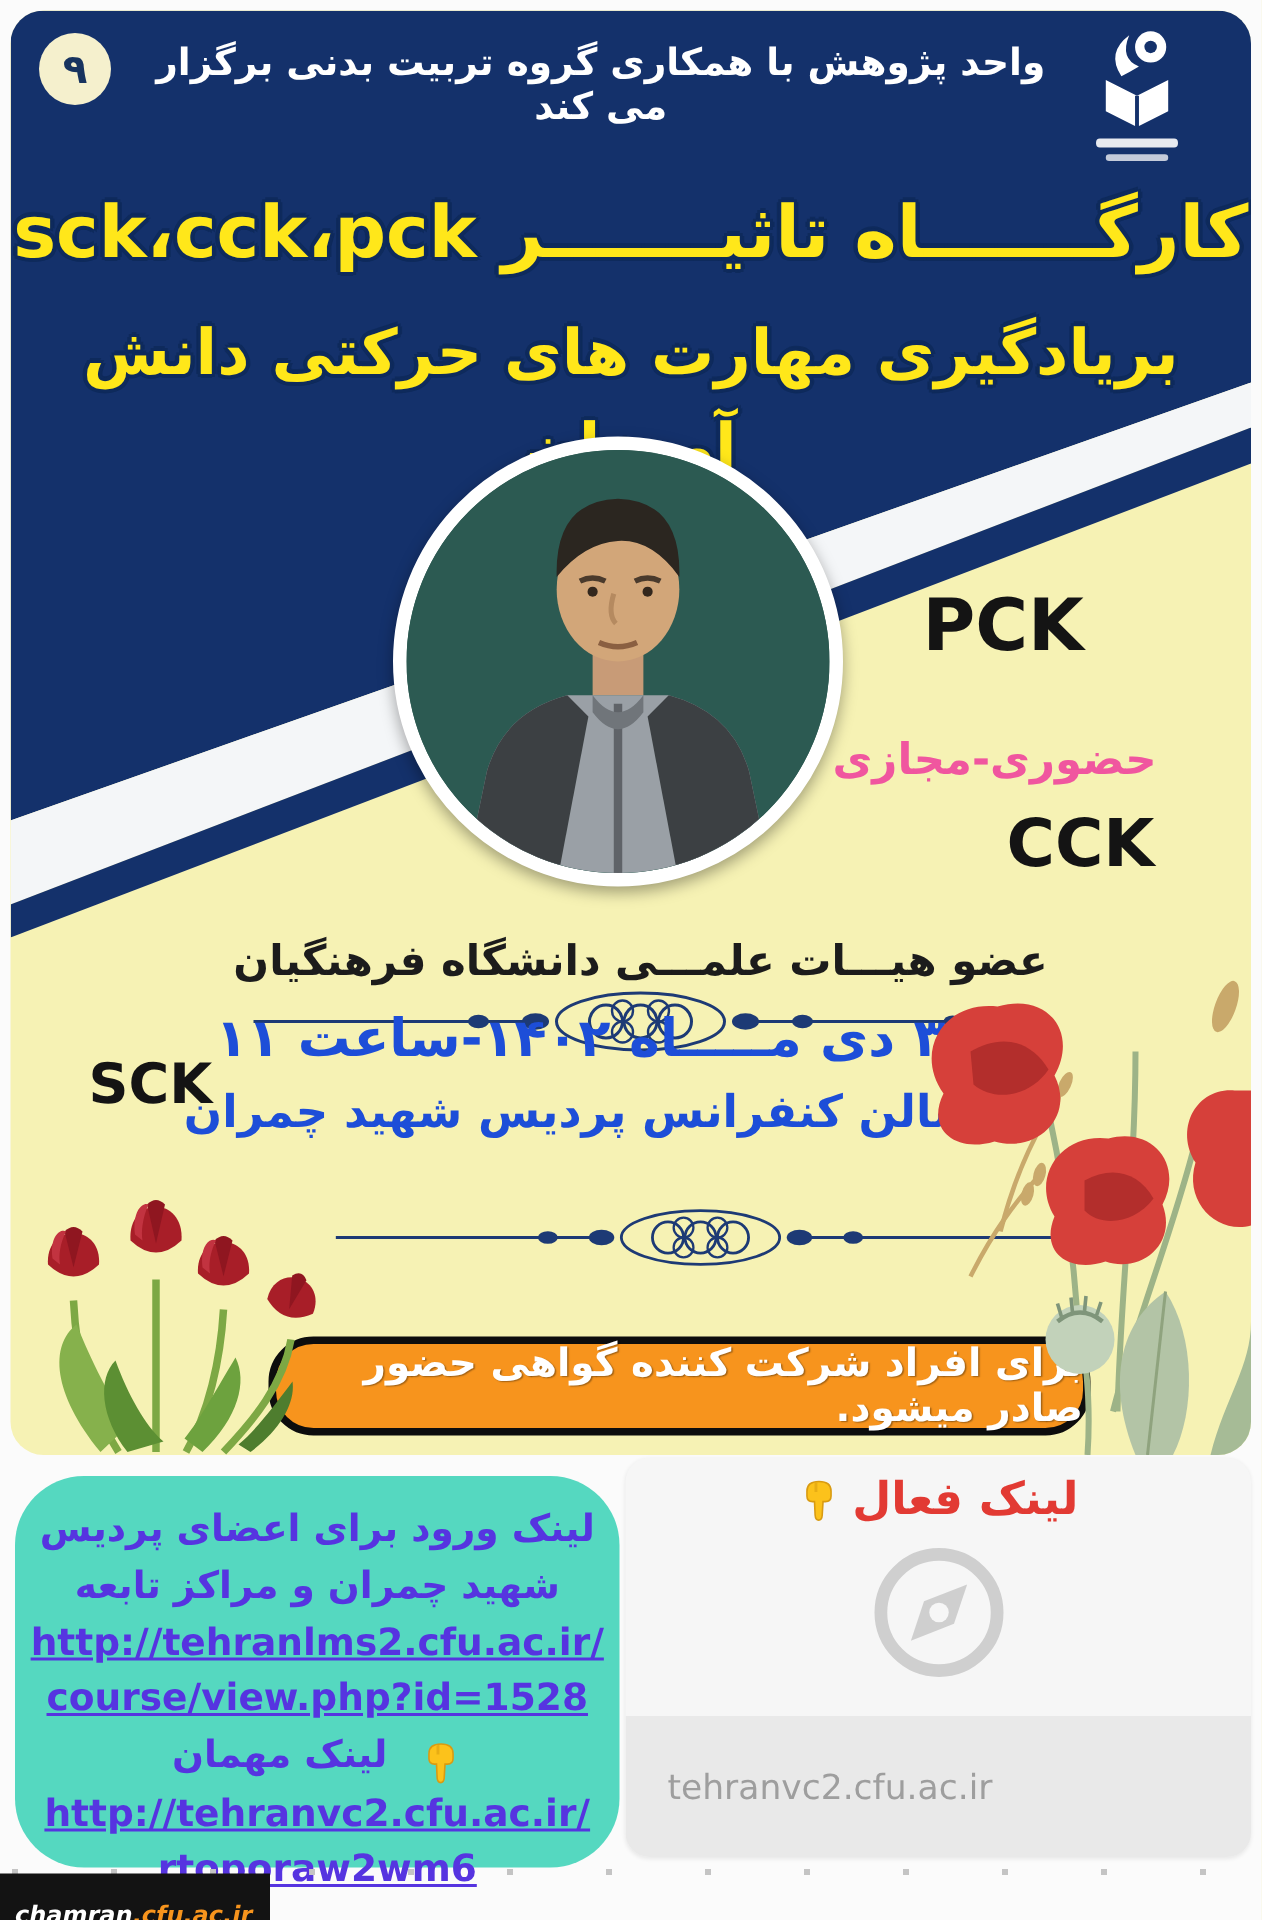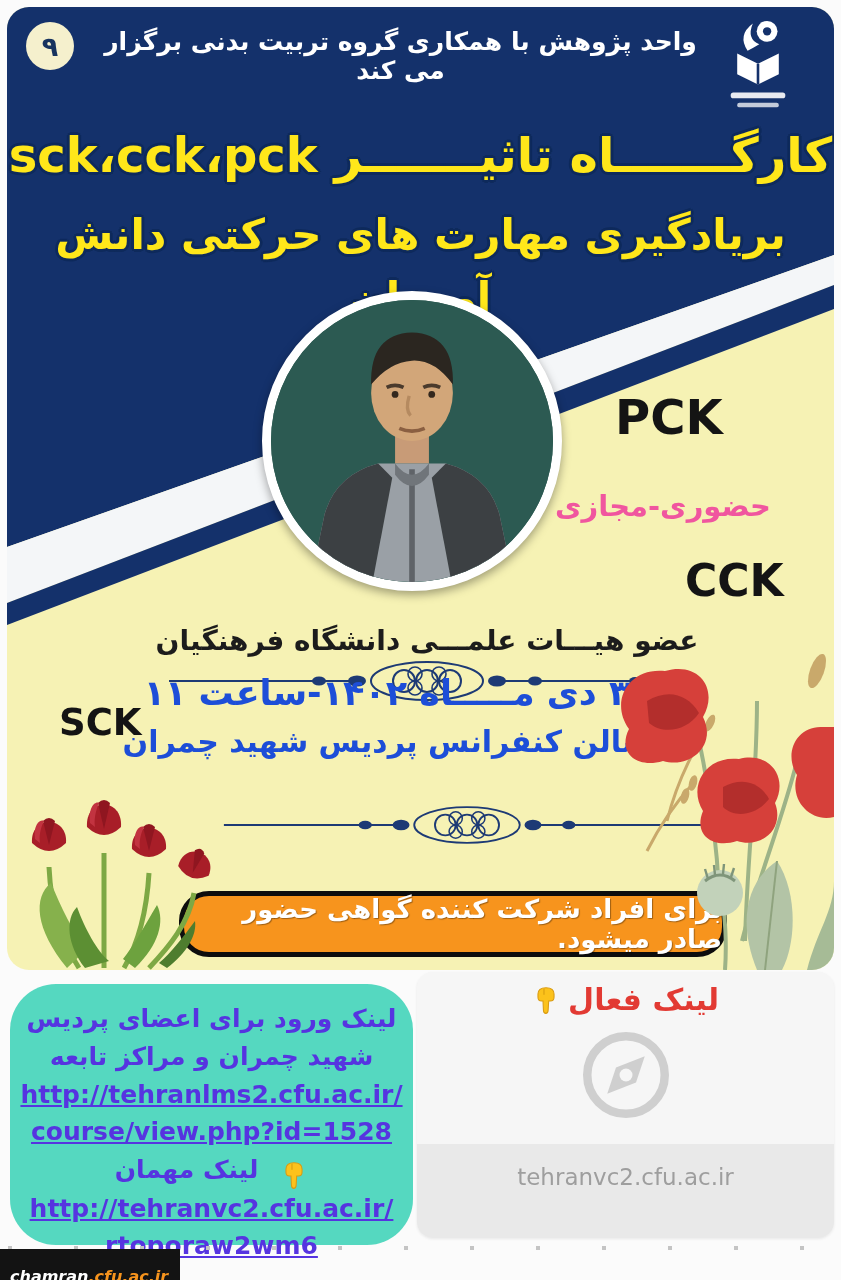--- a/index.html
+++ b/index.html
@@ -31,21 +31,21 @@
           text-shadow:2px 2px 0 #0e2a5c,-2px -2px 0 #0e2a5c,2px -2px 0 #0e2a5c,-2px 2px 0 #0e2a5c,
                       3px 0 0 #0e2a5c,-3px 0 0 #0e2a5c,0 3px 0 #0e2a5c,0 -3px 0 #0e2a5c;}
 
   .photo-wrap{position:absolute;left:255px;top:284px;width:282px;height:282px;border-radius:50%;
           border:9px solid #ffffff;overflow:hidden;background:#2c5a52;
           box-shadow:0 4px 10px rgba(0,0,0,.35);}
   .photo-wrap svg{display:block;width:100%;height:100%;}
 
   .lbl-pck{position:absolute;left:608px;top:382px;font-size:48px;font-weight:bold;color:#141414;}
   .lbl-mode{position:absolute;left:548px;top:482px;font-size:29px;font-weight:bold;color:#f0569f;direction:rtl;}
-  .lbl-cck{position:absolute;left:678px;top:530px;font-size:44px;font-weight:bold;color:#141414;margin-top:18px;}
+  .lbl-cck{position:absolute;left:664px;top:530px;font-size:44px;font-weight:bold;color:#141414;}
   .lbl-sck{position:absolute;left:52px;top:694px;font-size:37px;font-weight:bold;color:#141414;}
 
   .speaker{position:absolute;left:80px;width:680px;top:562px;text-align:center;direction:rtl;
            font-size:28px;font-weight:bold;color:#1c1c1c;line-height:48px;}
   .divider{position:absolute;height:44px;}
   .divider svg{width:100%;height:100%;}
   .div1{left:160px;top:652px;width:520px;}
   .div2{left:215px;top:796px;width:490px;}
 
   .dateblock{position:absolute;left:90px;width:580px;top:660px;text-align:center;direction:rtl;
@@ -72,21 +72,21 @@
   .hand-icon{width:28px;height:30px;display:inline-block;vertical-align:middle;}
 
   .preview-card{position:absolute;left:417px;top:972px;width:417px;height:266px;border-radius:16px;
              background:#f6f6f6;overflow:hidden;box-shadow:0 1px 3px rgba(0,0,0,.08);}
   .active-row{margin-top:10px;display:flex;align-items:center;justify-content:center;gap:8px;
              direction:rtl;color:#e23a33;font-weight:bold;font-size:30px;}
   .compass{display:block;margin:8px auto 0;width:100px;height:100px;}
   .preview-footer{position:absolute;left:0;right:0;bottom:0;height:94px;background:#e9e9e9;
              padding:14px 28px;box-sizing:border-box;text-align:left;}
   .preview-title{font-size:27px;font-weight:bold;color:#151515;}
-  .preview-domain{font-size:23px;color:#9e9e9e;margin-top:6px;text-align:center;}
+  .preview-domain{font-size:23px;color:#9e9e9e;margin-top:21px;}
 
   .dots-line{position:absolute;left:8px;right:8px;top:1246px;height:4px;
              background:repeating-linear-gradient(to right,#c4c4c4 0 4px,transparent 4px 66px);}
   .watermark{position:absolute;left:0;top:1249px;background:#131313;padding:18px 12px 5px 10px;
              font-style:italic;font-weight:bold;font-size:16px;}
   .wm-1{color:#ffffff;} .wm-2{color:#f7941d;}
 </style>
 </head>
 <body>
 

